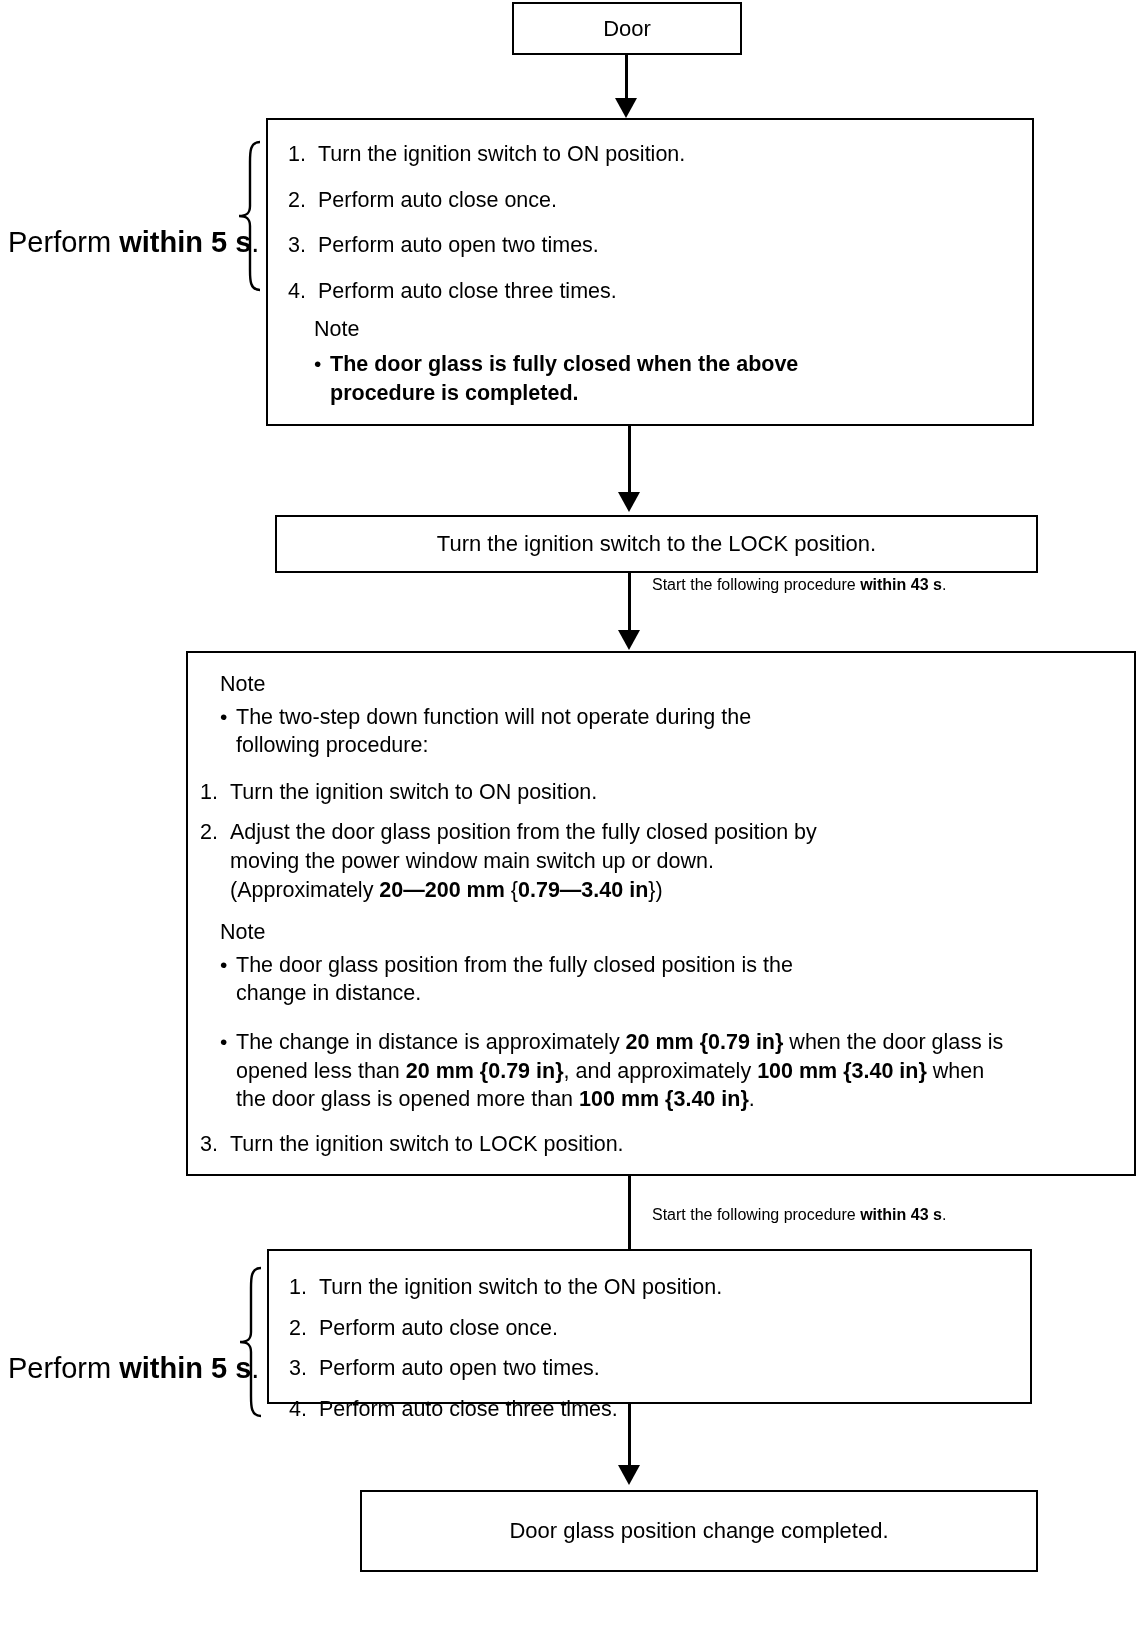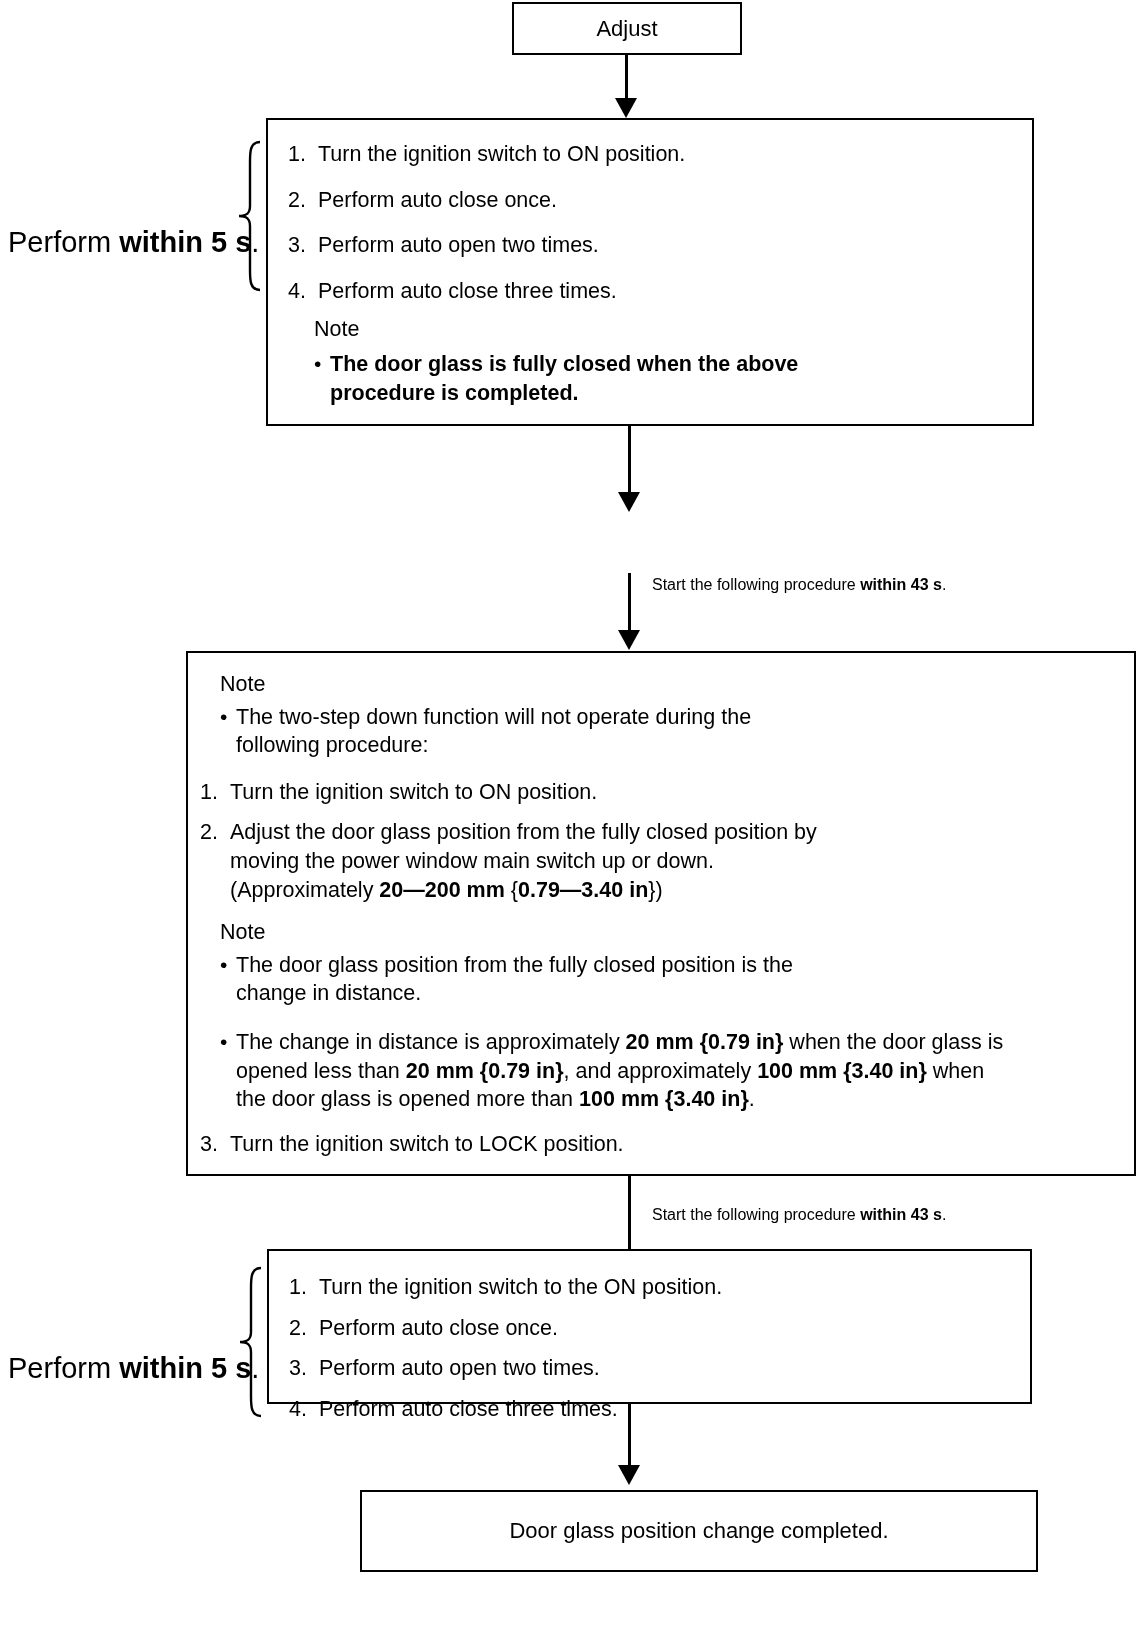--- a/index.html
+++ b/index.html
@@ -96,21 +96,21 @@
     flex: 1 1 auto;
   }
   b { font-weight: bold; }
 </style>
 </head>
 <body>
 
 <div id="page">
 
   <div class="box box-center" style="left:512px; top:2px; width:230px; height:53px;">
-    <span>Adjust</span>
+    <span>Door</span>
   </div>
 
   <div class="arrow-line" style="left:625px; top:55px; height:46px;"></div>
   <div class="arrow-head" style="left:615px; top:98px;"></div>
 
   <div class="box" style="left:266px; top:118px; width:768px; height:308px;"></div>
 
   <div class="side-label" style="left:8px; top:200px;">
     <span>Perform </span><b>within 5 s</b><span>.</span>
   </div>
@@ -141,20 +141,23 @@
     <div class="note-head">Note</div>
     <div class="note-bullet">
       <span class="note-dot">•</span>
       <span class="note-txt" style="max-width:560px; display:inline-block;font-weight:bold;">The door glass is fully closed when the above procedure is completed.</span>
     </div>
   </div>
 
   <div class="arrow-line" style="left:628px; top:426px; height:68px;"></div>
   <div class="arrow-head" style="left:618px; top:492px;"></div>
 
+  <div class="box box-center" style="left:275px; top:515px; width:763px; height:58px;">
+    <span>Turn the ignition switch to the LOCK position.</span>
+  </div>
 
   <div class="arrow-line" style="left:628px; top:573px; height:62px;"></div>
   <div class="arrow-head" style="left:618px; top:630px;"></div>
 
   <div class="edge-label" style="left:652px; top:576px;">
     <span>Start the following procedure </span><b>within 43 s</b><span>.</span>
   </div>
 
   <div class="box" style="left:186px; top:651px; width:950px; height:525px;"></div>
 

